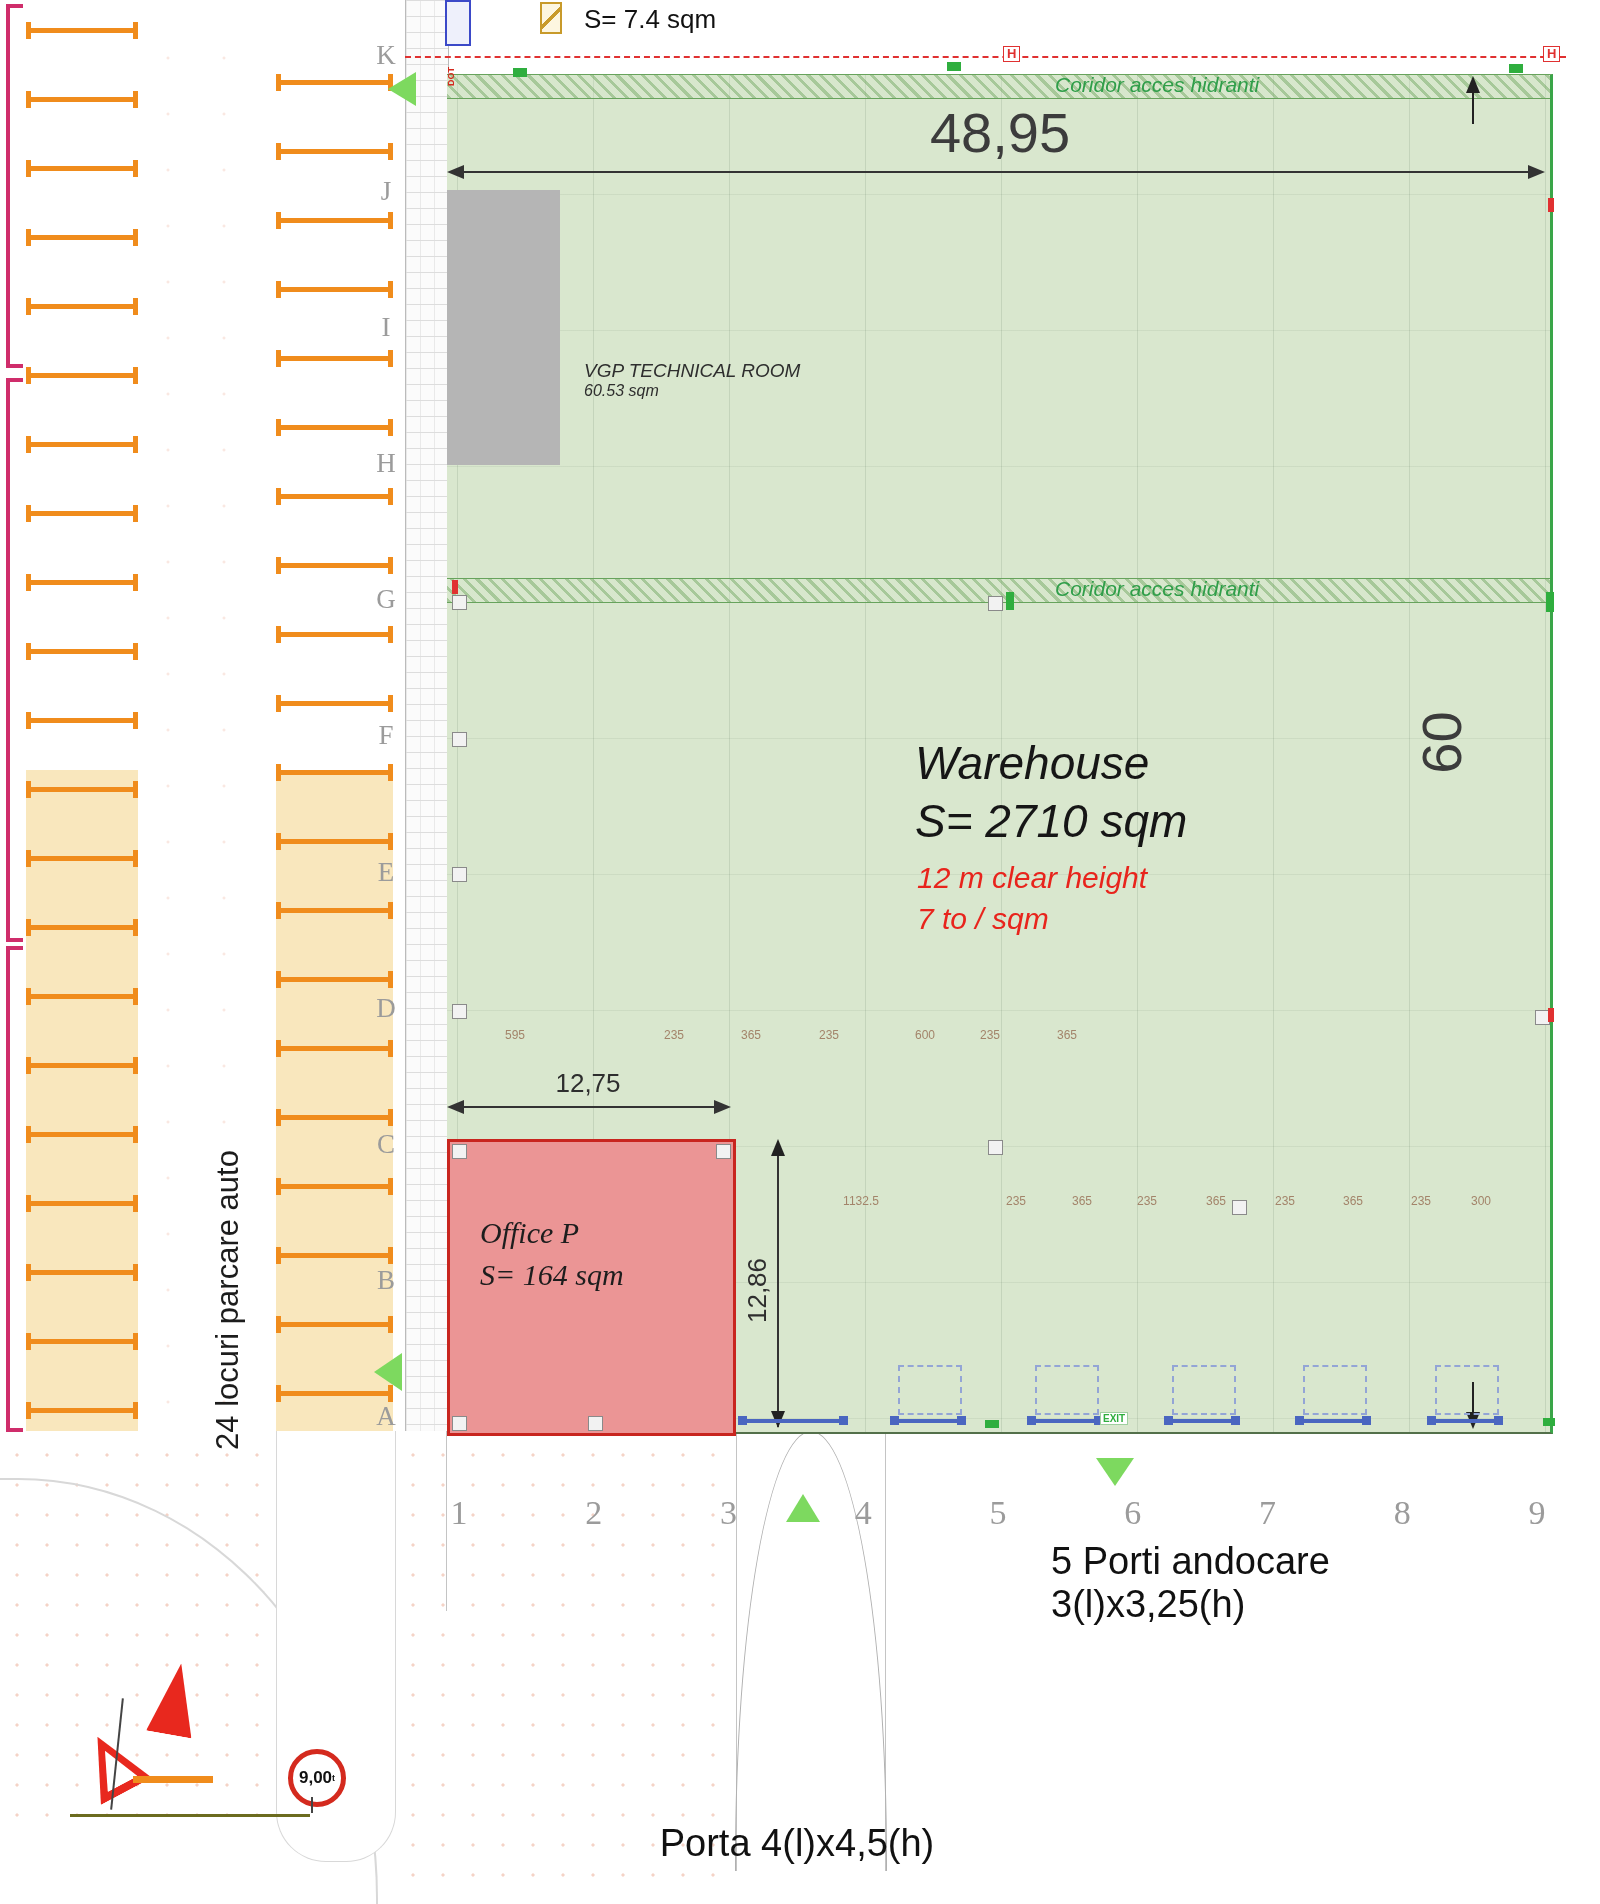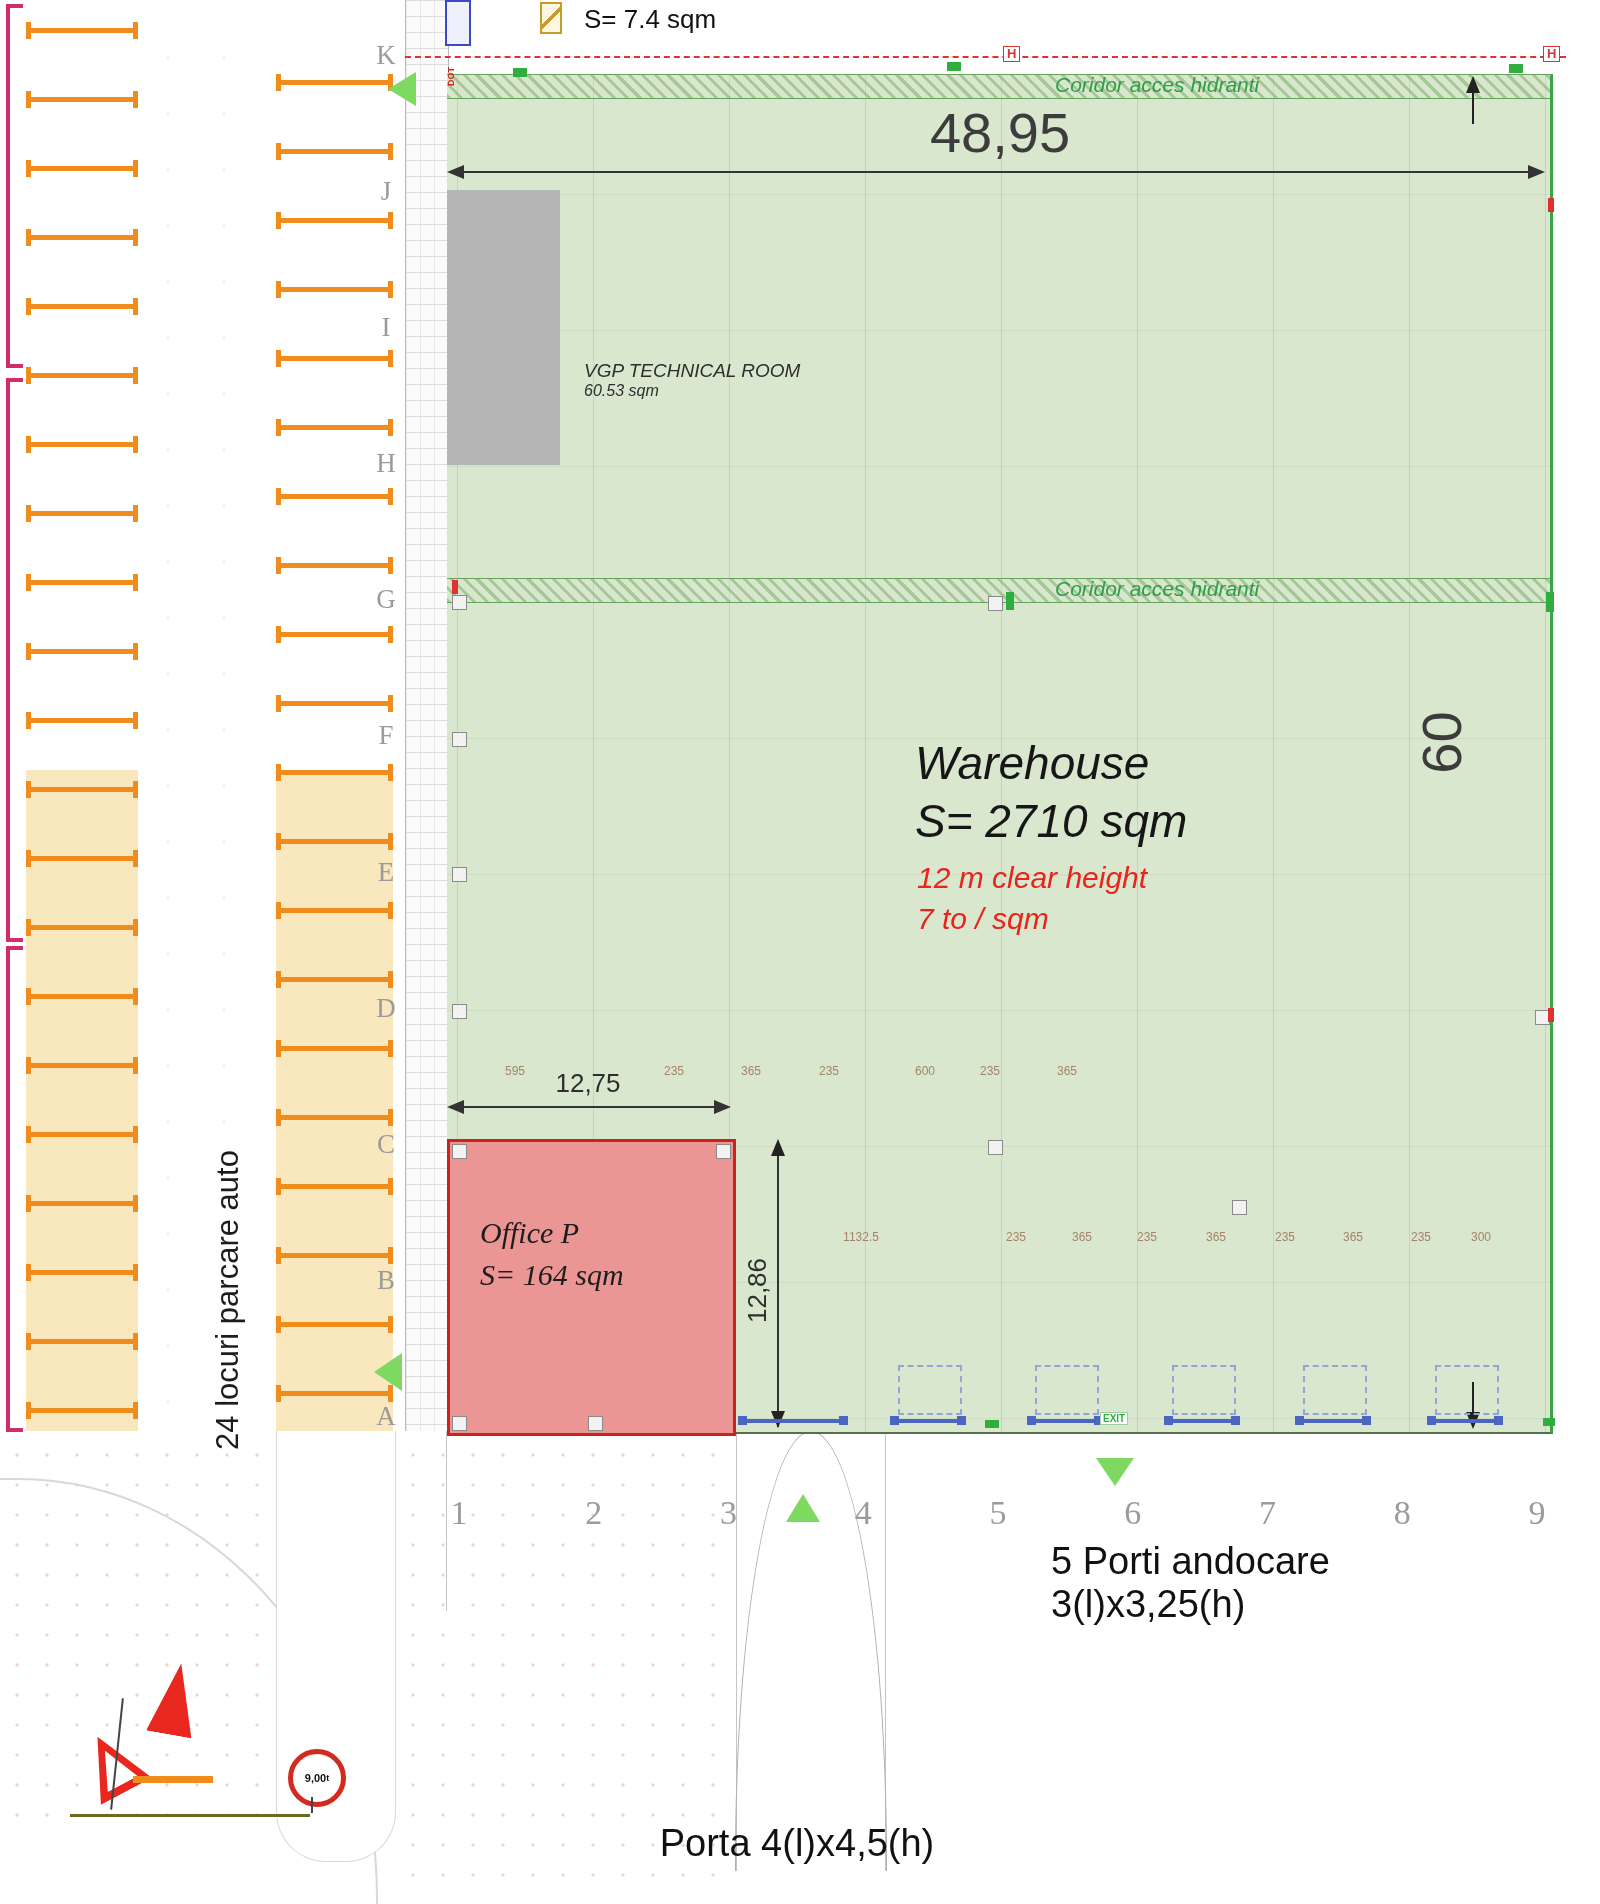--- a/index.html
+++ b/index.html
@@ -49,21 +49,21 @@
   .tri-right{border-top:7px solid transparent;border-bottom:7px solid transparent;border-left:17px solid #333;}
   .tri-up{border-left:7px solid transparent;border-right:7px solid transparent;border-bottom:17px solid #222;}
   .tri-down{border-left:7px solid transparent;border-right:7px solid transparent;border-top:17px solid #222;}
   .stem{position:absolute;width:2px;background:#222;}
   .office{position:absolute;left:447px;top:1139px;width:283px;height:291px;background:#eb9595;border:3px solid #c8251f;}
   .office-text{position:absolute;left:30px;top:70px;font-family:"Liberation Serif",serif;font-style:italic;
     font-size:30px;color:#1d1d1d;line-height:1.4;}
   .colsq{position:absolute;width:13px;height:13px;border:1px solid #8a8a8a;background:#f2f2f2;}
 
   
-  .dims-row{position:absolute;height:14px;margin-top:36px;}
+  .dims-row{position:absolute;height:14px;}
   .dims-row span{position:absolute;font-size:12px;color:#a3846a;transform:translateX(-50%);}
   .dims1 span:nth-child(1){left:68px;}  .dims1 span:nth-child(2){left:227px;}
   .dims1 span:nth-child(3){left:304px;} .dims1 span:nth-child(4){left:382px;}
   .dims1 span:nth-child(5){left:478px;} .dims1 span:nth-child(6){left:543px;}
   .dims1 span:nth-child(7){left:620px;}
   .dims2 span:nth-child(1){left:414px;} .dims2 span:nth-child(2){left:569px;}
   .dims2 span:nth-child(3){left:635px;} .dims2 span:nth-child(4){left:700px;}
   .dims2 span:nth-child(5){left:769px;} .dims2 span:nth-child(6){left:838px;}
   .dims2 span:nth-child(7){left:906px;} .dims2 span:nth-child(8){left:974px;}
   .dims2 span:nth-child(9){left:1034px;}
@@ -121,21 +121,21 @@
     clip-path:polygon(50% 0,100% 100%,0 100%);transform:rotate(10deg);}
   .sign-tri-out{position:absolute;left:83px;top:1733px;width:58px;height:62px;transform:rotate(-28deg);}
   .sign-tri-out .outer{position:absolute;inset:0;background:#e8281e;clip-path:polygon(50% 0,100% 100%,0 100%);}
   .sign-tri-out .inner{position:absolute;left:12px;top:16px;width:34px;height:38px;background:#fff;
     clip-path:polygon(50% 0,100% 100%,0 100%);}
   .sign-pole{position:absolute;left:116px;top:1698px;width:2px;height:112px;background:#444;transform:rotate(6deg);}
   .sign-bar{position:absolute;left:133px;top:1776px;width:80px;height:7px;background:#f08c1c;}
   .olive-line{position:absolute;left:70px;top:1814px;width:240px;height:3px;background:#6b6b1f;}
   .weight-sign{position:absolute;left:288px;top:1749px;width:48px;height:48px;border-radius:50%;
     border:5px solid #d42a1e;background:#fff;display:flex;align-items:center;justify-content:center;}
-  .weight-sign .num{font-size:11px;font-weight:bold;color:#111;letter-spacing:0;}
+  .weight-sign .num{font-size:17px;font-weight:bold;color:#111;letter-spacing:0;}
   .weight-sign .unit{font-size:9px;font-weight:bold;color:#111;vertical-align:super;}
   .weight-pole{position:absolute;left:311px;top:1797px;width:2px;height:16px;background:#444;}
 
   .rot90{transform:rotate(-90deg);transform-origin:center;}
 </style>
 </head>
 <body>
 
 <div class="plan">
 

